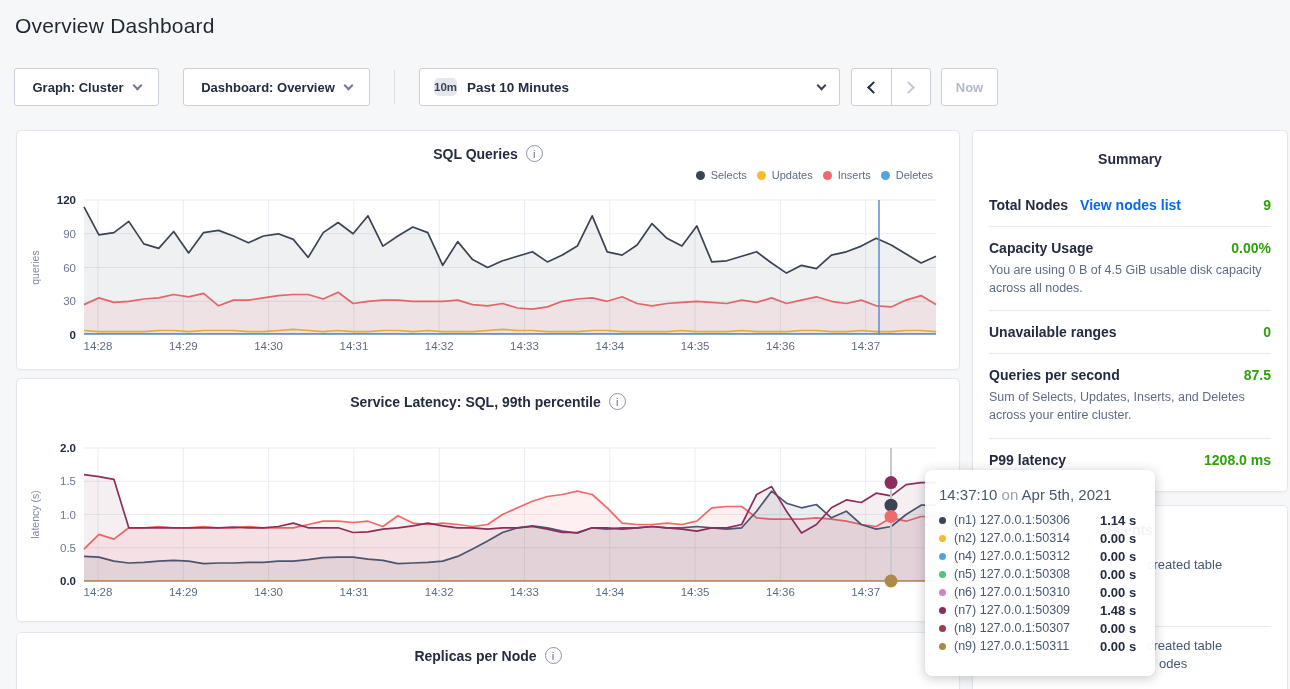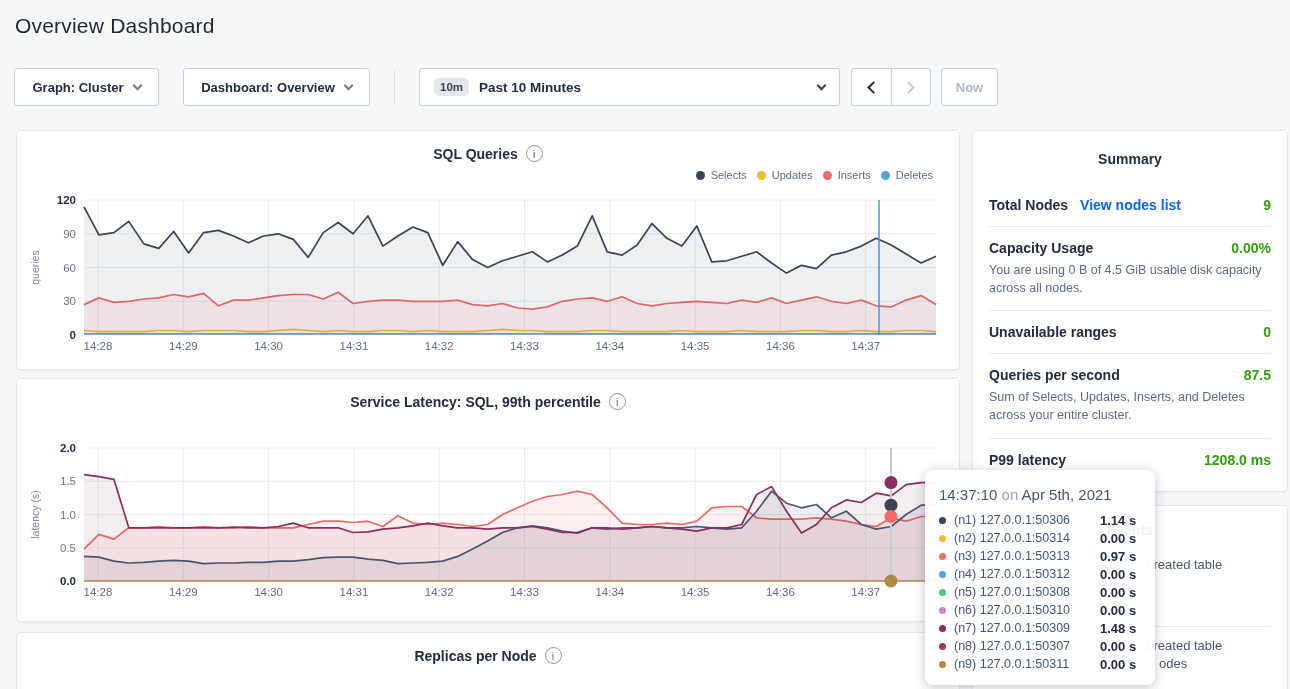--- a/index.html
+++ b/index.html
@@ -8,21 +8,21 @@
   #app { position:relative; width:1290px; height:689px; }
 
   .page-title { position:absolute; left:15px; top:14px; font-size:21px; font-weight:500; color:#1f2733; letter-spacing:0.2px; }
 
   
   .ctrl { position:absolute; top:68px; height:38px; background:#fff; border:1px solid #c9cfdb; border-radius:3px; display:flex; align-items:center; justify-content:center; gap:10px; font-size:13px; font-weight:bold; color:#242c42; cursor:pointer; }
   .chev { width:7px; height:7px; border-right:2px solid #6f7a8f; border-bottom:2px solid #6f7a8f; transform:rotate(45deg); margin-top:-4px; }
   .chev.dark { border-color:#394455; }
   .vdivider { position:absolute; left:394px; top:70px; height:34px; width:1px; background:#dcdfe6; }
   .time-sel { justify-content:flex-start; padding:0 14px; }
-  .time-badge { background:#e4e7ee; border-radius:5px; font-size:11.5px; font-weight:bold; color:#394455; padding:3px 6px; }
+  .time-badge { background:#e4e7ee; border-radius:5px; font-size:11.5px; font-weight:bold; color:#394455; padding:3px 0; }
   .time-label { font-size:13.5px; }
   .time-sel .chev { margin-left:auto; }
   .pager { position:absolute; top:68px; left:851px; width:80px; height:38px; border:1px solid #c9cfdb; border-radius:3px; background:#fff; display:flex; }
   .pager-btn { flex:1; display:flex; align-items:center; justify-content:center; cursor:pointer; }
   .pager-btn + .pager-btn { border-left:1px solid #c9cfdb; }
   .arr { width:9px; height:9px; border-right:2.5px solid #242c42; border-bottom:2.5px solid #242c42; }
   .arr.left { transform:rotate(135deg); margin-left:4px; }
   .arr.right { transform:rotate(-45deg); border-color:#c3c9d4; margin-right:4px; }
   .now-btn { position:absolute; top:68px; left:941px; width:57px; height:38px; border:1px solid #c9cfdb; border-radius:3px; background:#fff; color:#b2bac7; font-size:13px; font-weight:bold; display:flex; align-items:center; justify-content:center; }
 
@@ -280,25 +280,20 @@
           <span class="tt-dot" style="background: rgb(57, 68, 85);"></span>
           <span class="tt-node">(n1) 127.0.0.1:50306</span>
           <span class="tt-val">1.14 s</span>
         </div>
         <div class="tt-row">
           <span class="tt-dot" style="background: rgb(242, 190, 44);"></span>
           <span class="tt-node">(n2) 127.0.0.1:50314</span>
           <span class="tt-val">0.00 s</span>
         </div>
         <div class="tt-row">
-          <span class="tt-dot" style="background: rgb(241, 105, 105);"></span>
-          <span class="tt-node">(n3) 127.0.0.1:50313</span>
-          <span class="tt-val">0.97 s</span>
-        </div>
-        <div class="tt-row">
           <span class="tt-dot" style="background: rgb(85, 163, 221);"></span>
           <span class="tt-node">(n4) 127.0.0.1:50312</span>
           <span class="tt-val">0.00 s</span>
         </div>
         <div class="tt-row">
           <span class="tt-dot" style="background: rgb(77, 197, 126);"></span>
           <span class="tt-node">(n5) 127.0.0.1:50308</span>
           <span class="tt-val">0.00 s</span>
         </div>
         <div class="tt-row">

